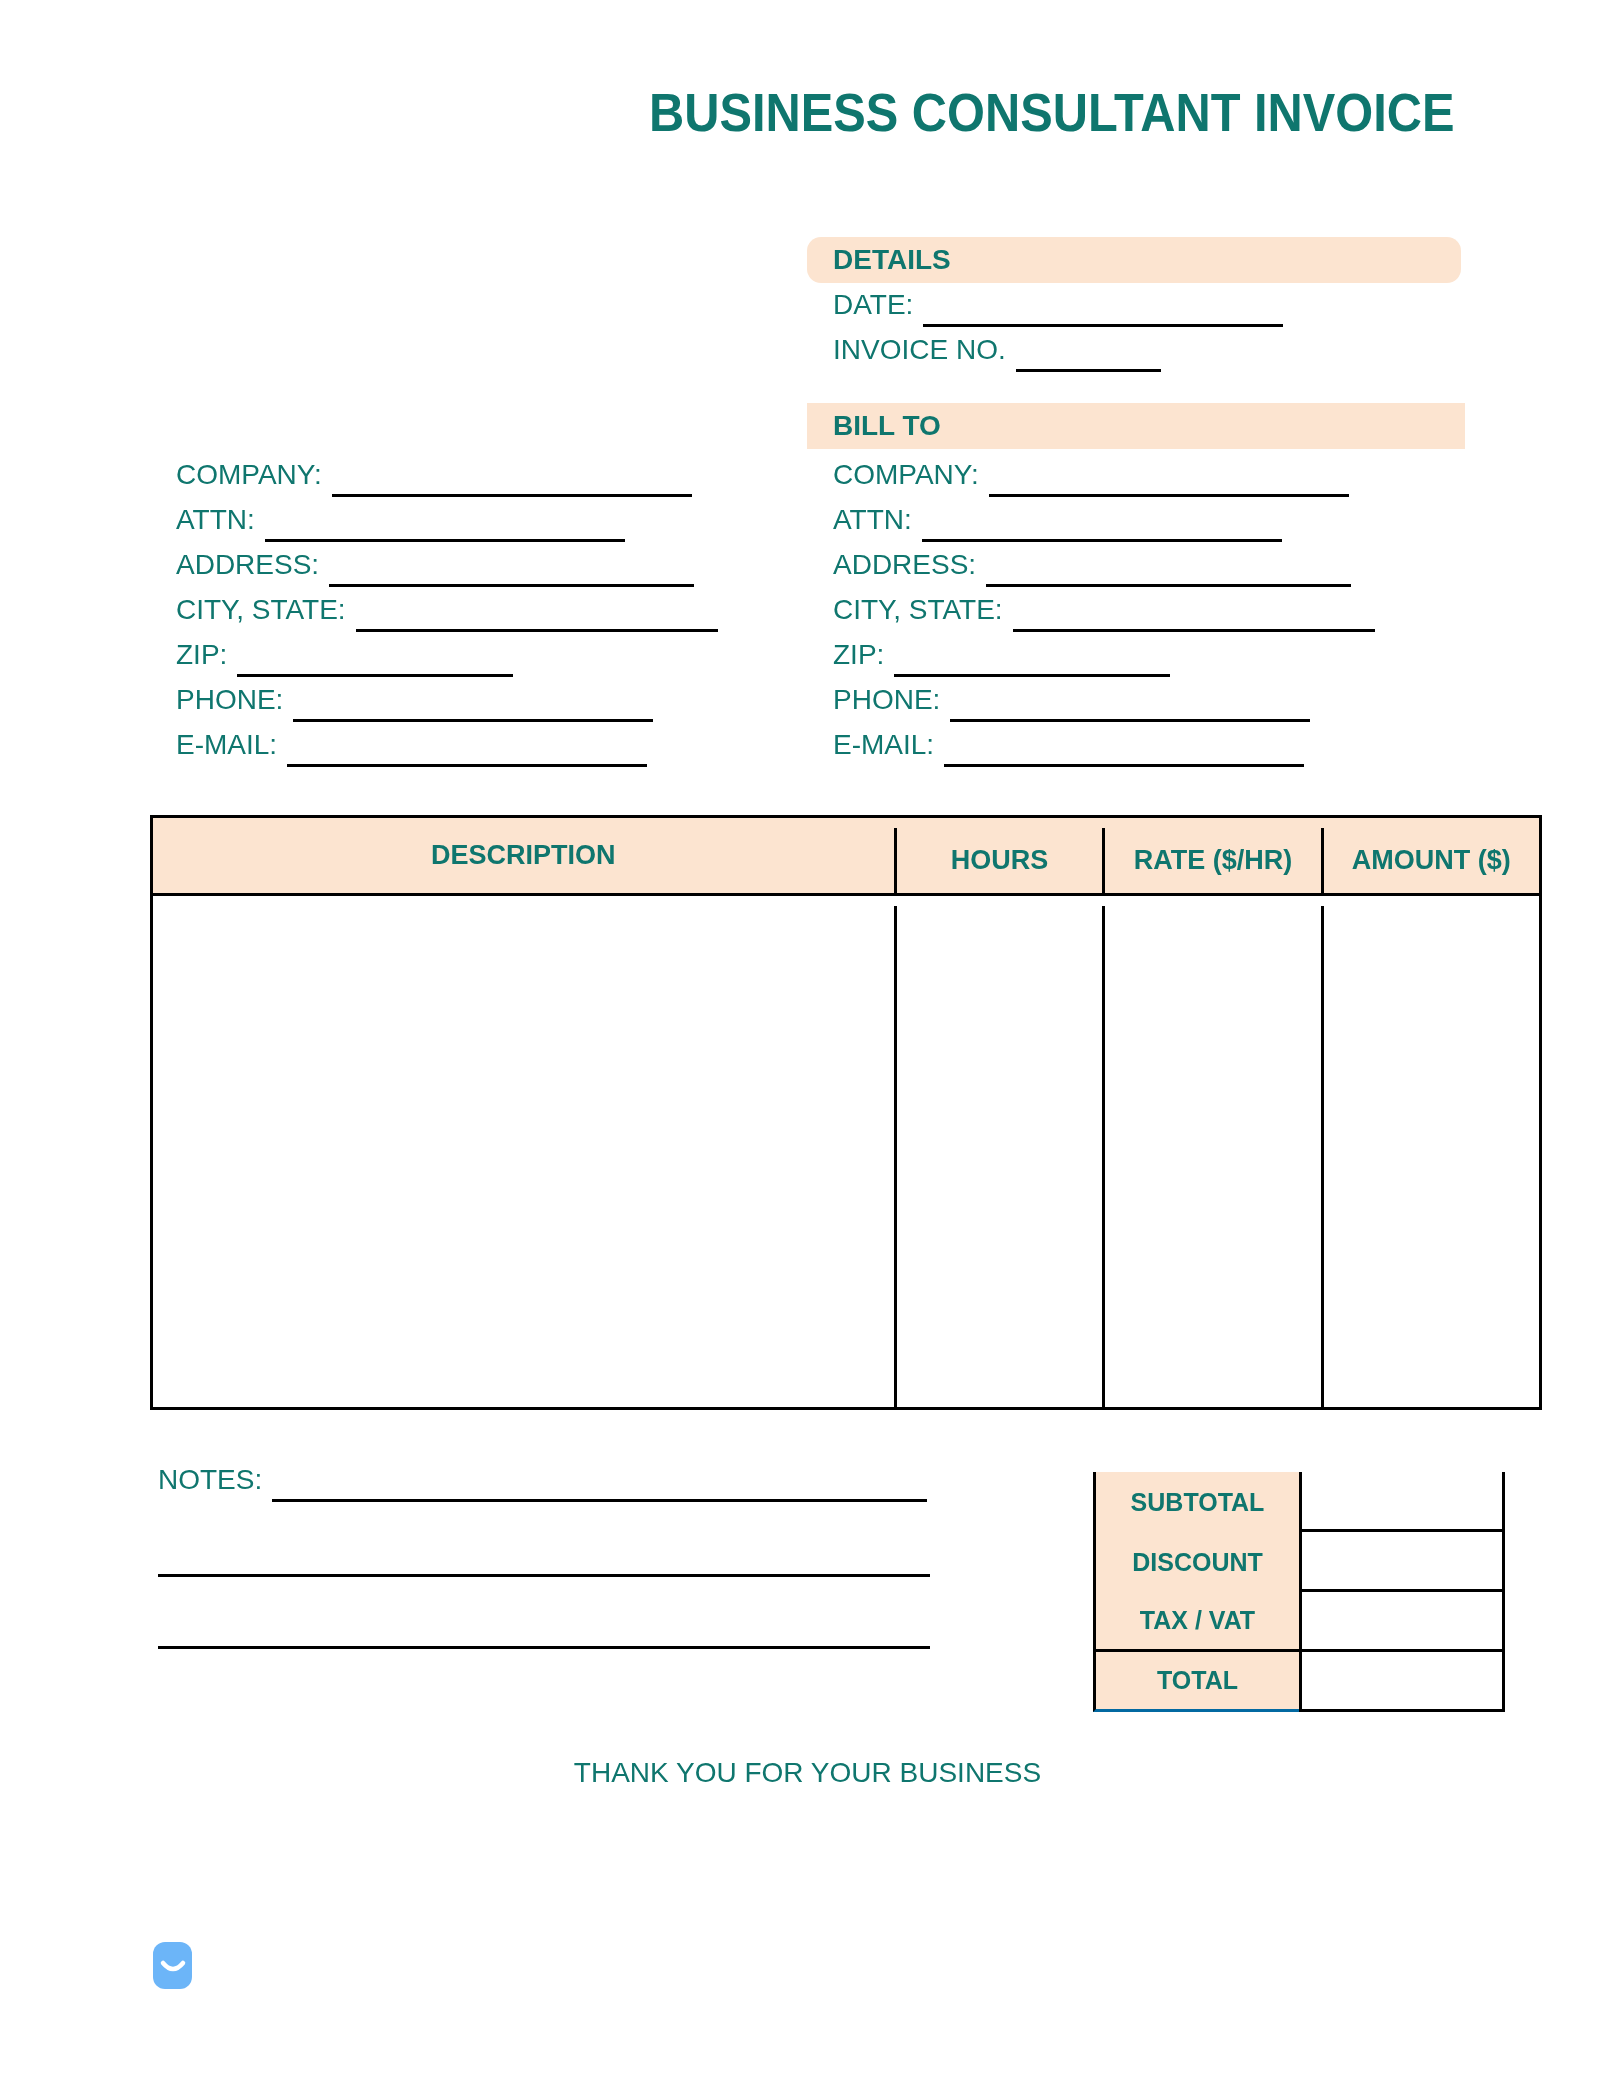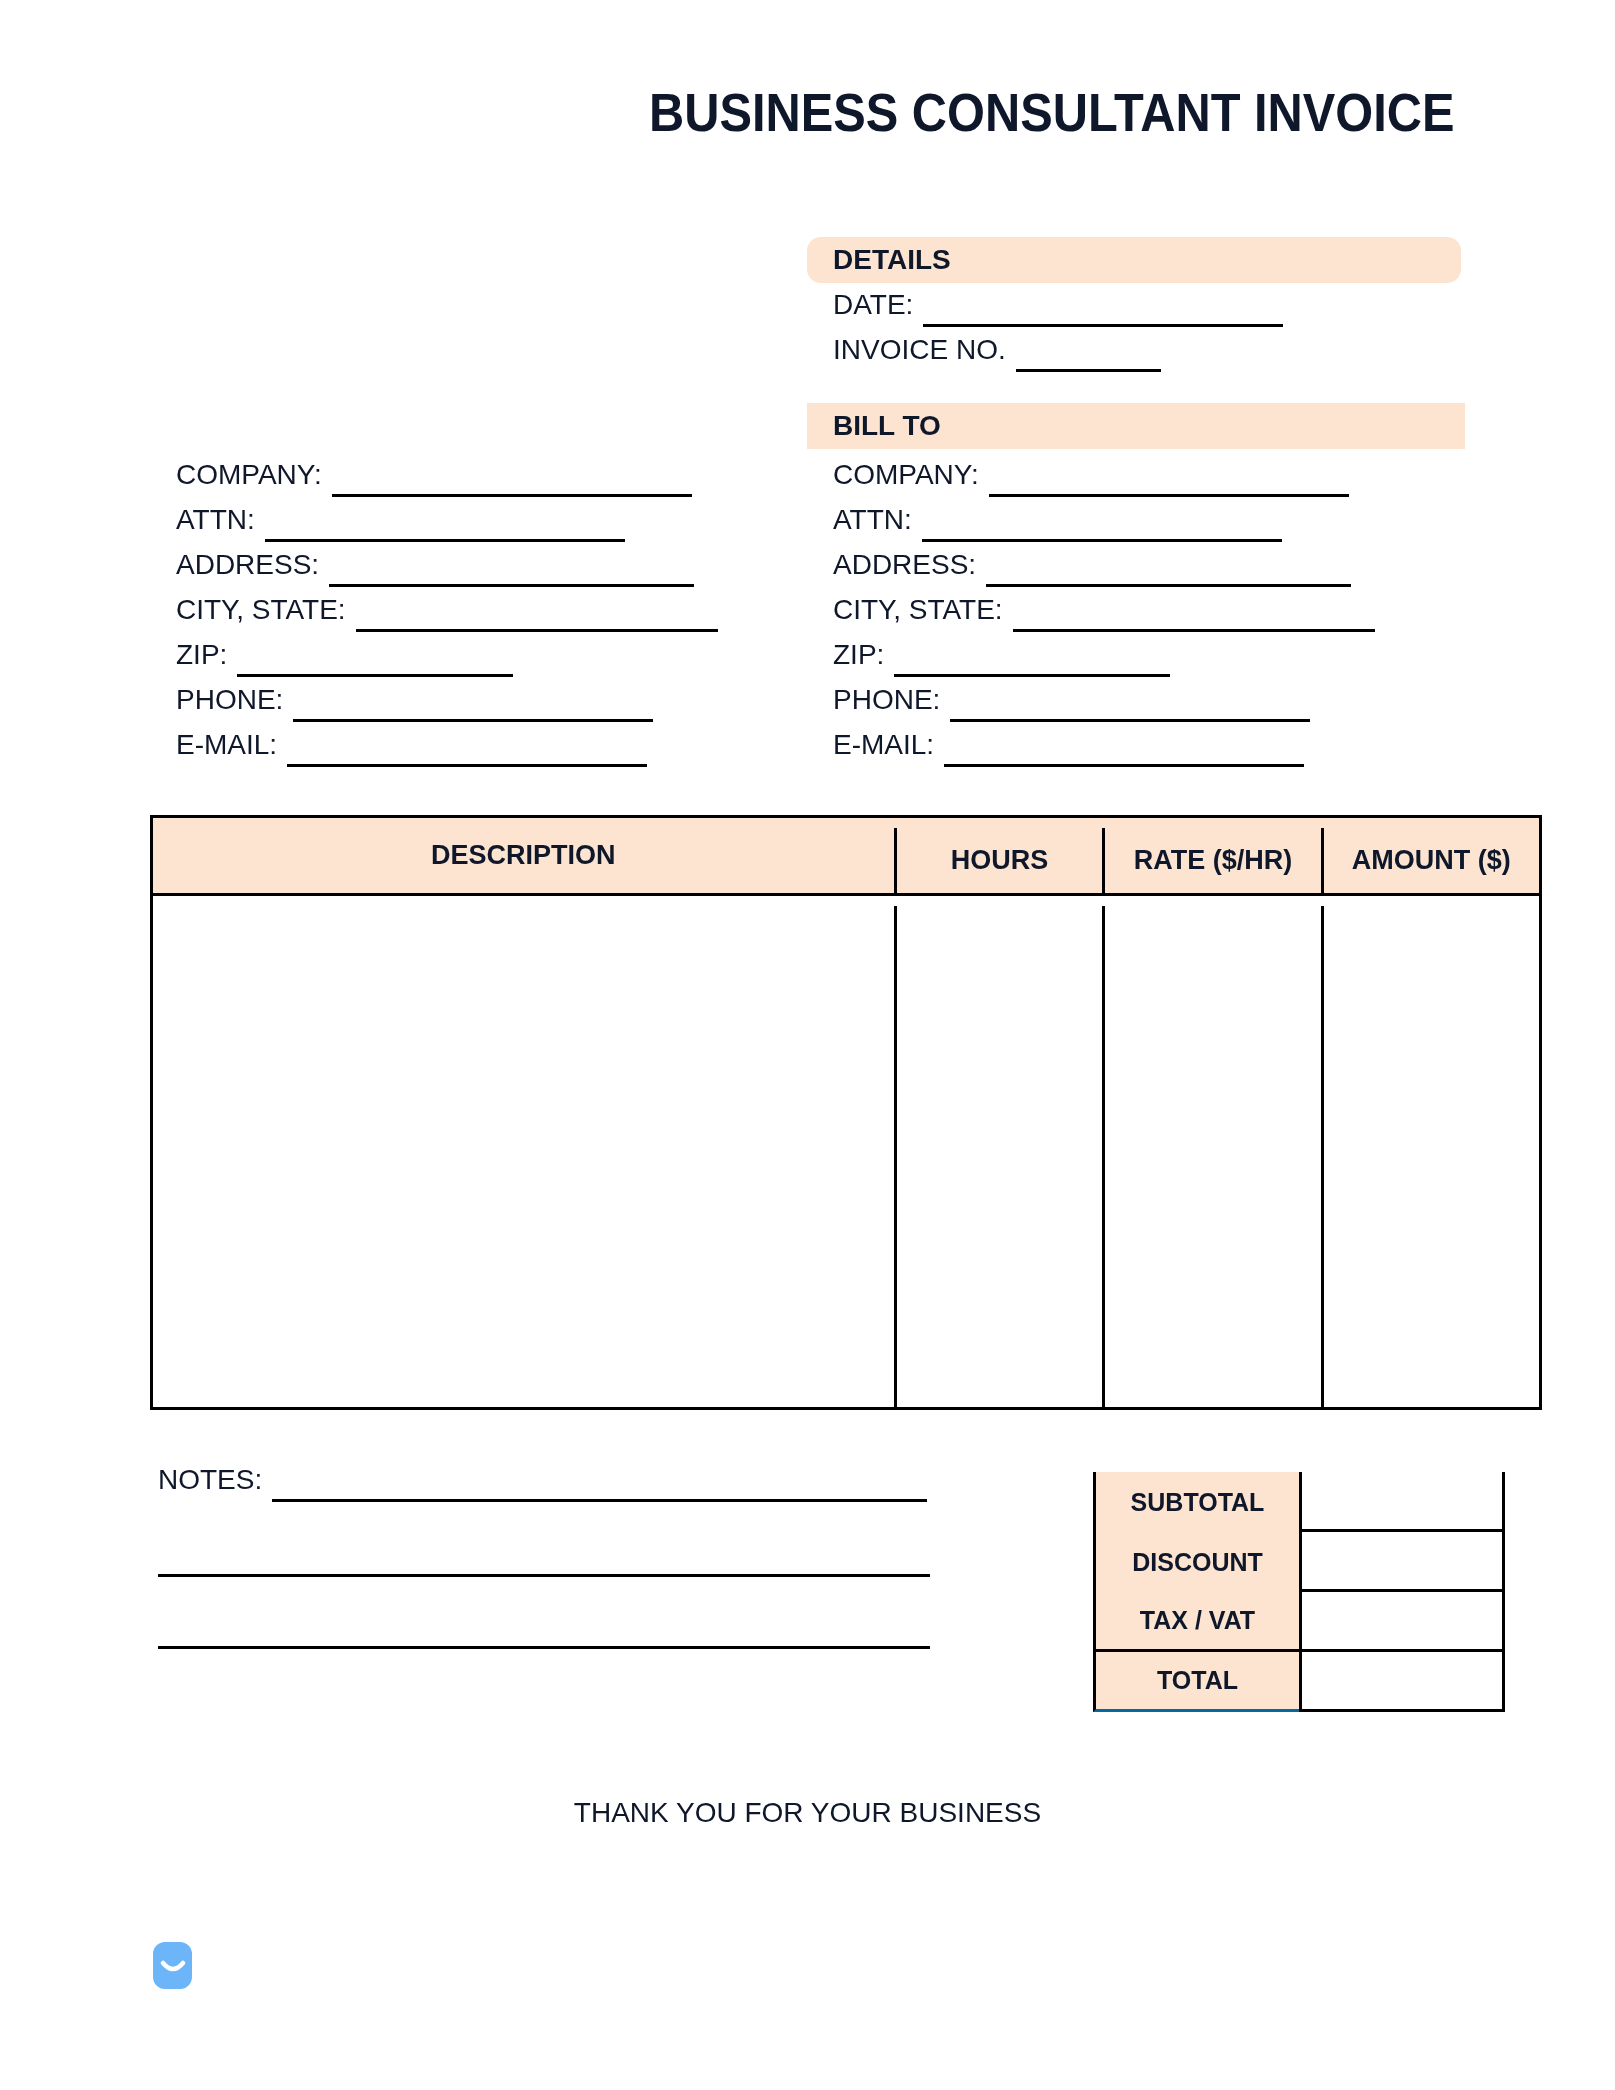--- a/index.html
+++ b/index.html
@@ -1,18 +1,18 @@
 <!DOCTYPE html>
 <html><head>
 <meta charset="utf-8">
 <style>
   html,body { margin:0; padding:0; background:#ffffff; }
   .page {
     position:relative; width:1615px; height:2090px; background:#ffffff;
-    font-family:"Liberation Sans","DejaVu Sans",sans-serif; color:#0f172a;
+    font-family:"Liberation Sans","DejaVu Sans",sans-serif; color:#0f766e;
     overflow:hidden;
   }
 
   
   .title {
     position:absolute; top:82px; right:160px; margin:0;
     font-size:53px; font-weight:700; white-space:nowrap;
     transform:scaleX(0.92); transform-origin:right center;
   }
 
@@ -84,21 +84,21 @@
   .notes-row1 { position:absolute; left:158px; top:1457px; height:45px; line-height:45px; font-size:28px; white-space:nowrap; }
   .notes-label { font-weight:400; }
   .notes-line { position:absolute; left:158px; width:772px; height:34px; border-bottom:3px solid #000; }
   .notes-line-2 { top:1540px; }
   .notes-line-3 { top:1612px; }
   .w-notes1 { width:655px; }
 
   
   .thanks {
     position:absolute; left:0; top:1757px; width:1615px;
-    text-align:center; font-size:28px; white-space:nowrap;margin-top:40px;
+    text-align:center; font-size:28px; white-space:nowrap;
   }
   .logo {
     position:absolute; left:153px; top:1942px; width:39px; height:47px;
     background:#6cb5f8; border-radius:12px;
     display:flex; align-items:center; justify-content:center;
   }
   .logo svg { display:block; }
 </style>
 </head>
 <body>

